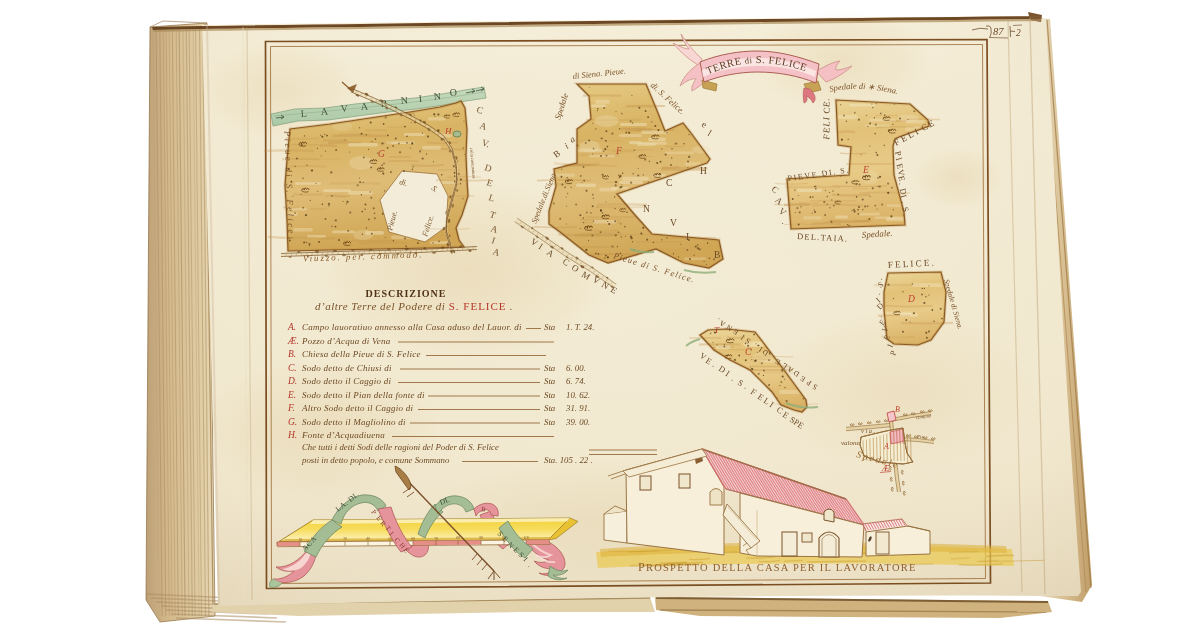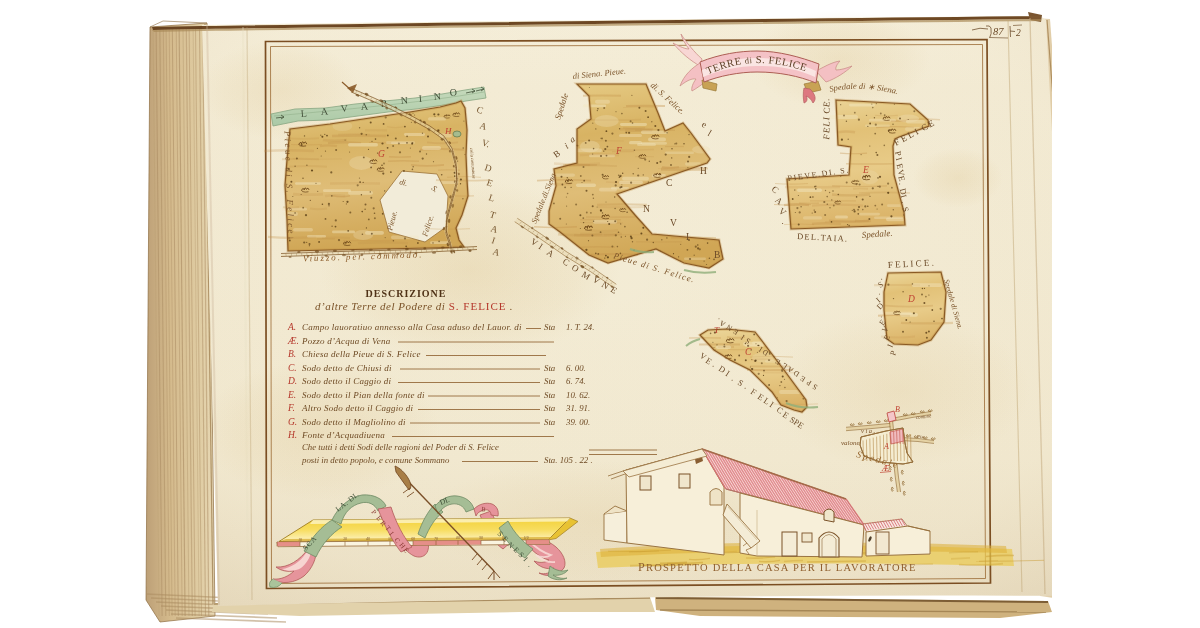--- a/index.html
+++ b/index.html
@@ -1,14 +1,14 @@
 <!DOCTYPE html>
 <html><head><meta charset="utf-8"><style>
 html,body{margin:0;padding:0;background:#ffffff;}
-#stage{position:relative;width:1052px;height:628px;overflow:hidden;background:#ffffff;}
+#stage{position:relative;width:1200px;height:628px;overflow:hidden;background:#ffffff;}
 svg{display:block}
 text{font-family:"Liberation Serif",serif;}
 </style></head><body>
 <div id="stage">
 <svg width="1200" height="628" viewBox="0 0 1200 628" xmlns="http://www.w3.org/2000/svg">
 <defs>
 <linearGradient id="pageg" x1="0" y1="0" x2="0" y2="1">
  <stop offset="0" stop-color="#f6f0dc"></stop>
           <stop offset="0.12" stop-color="#f4edd7"></stop>
  <stop offset="0.75" stop-color="#f2ead2"></stop>

